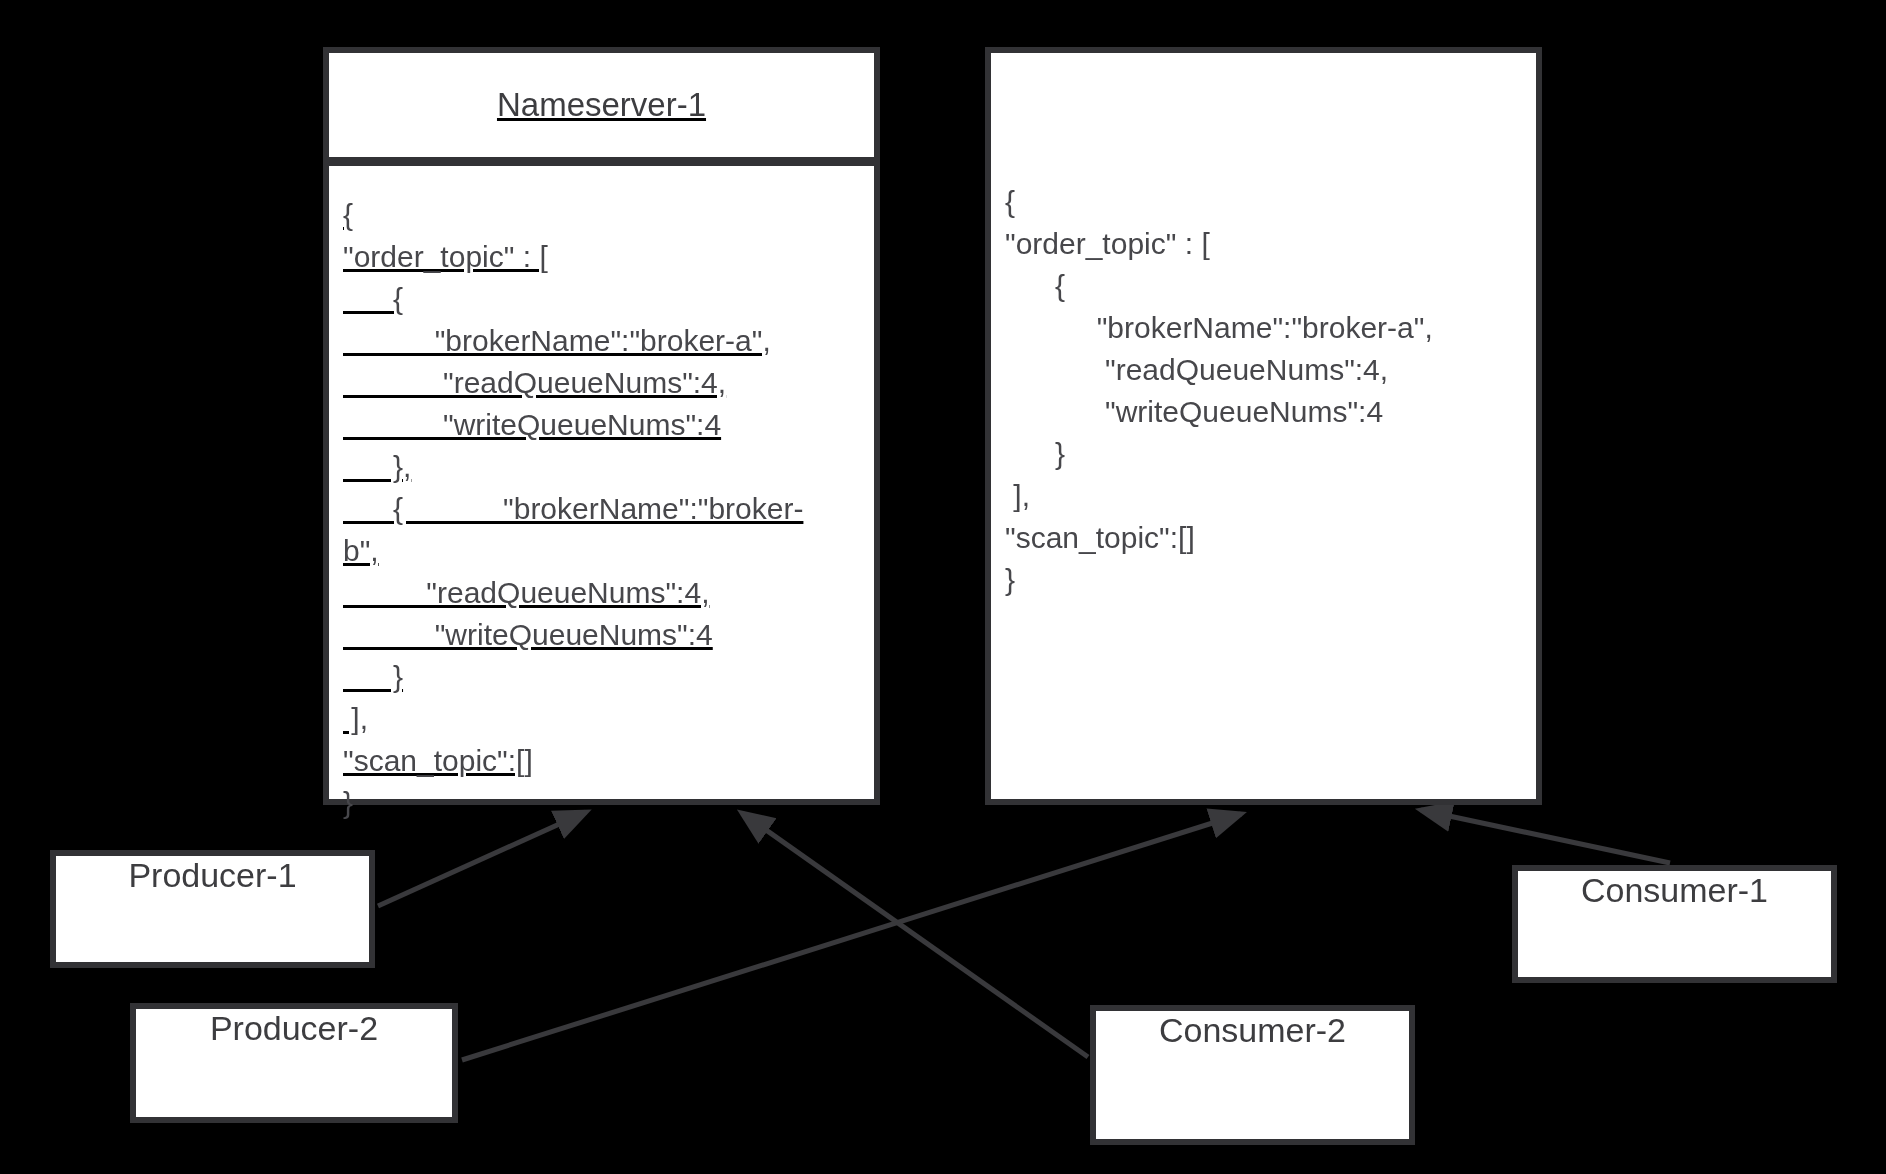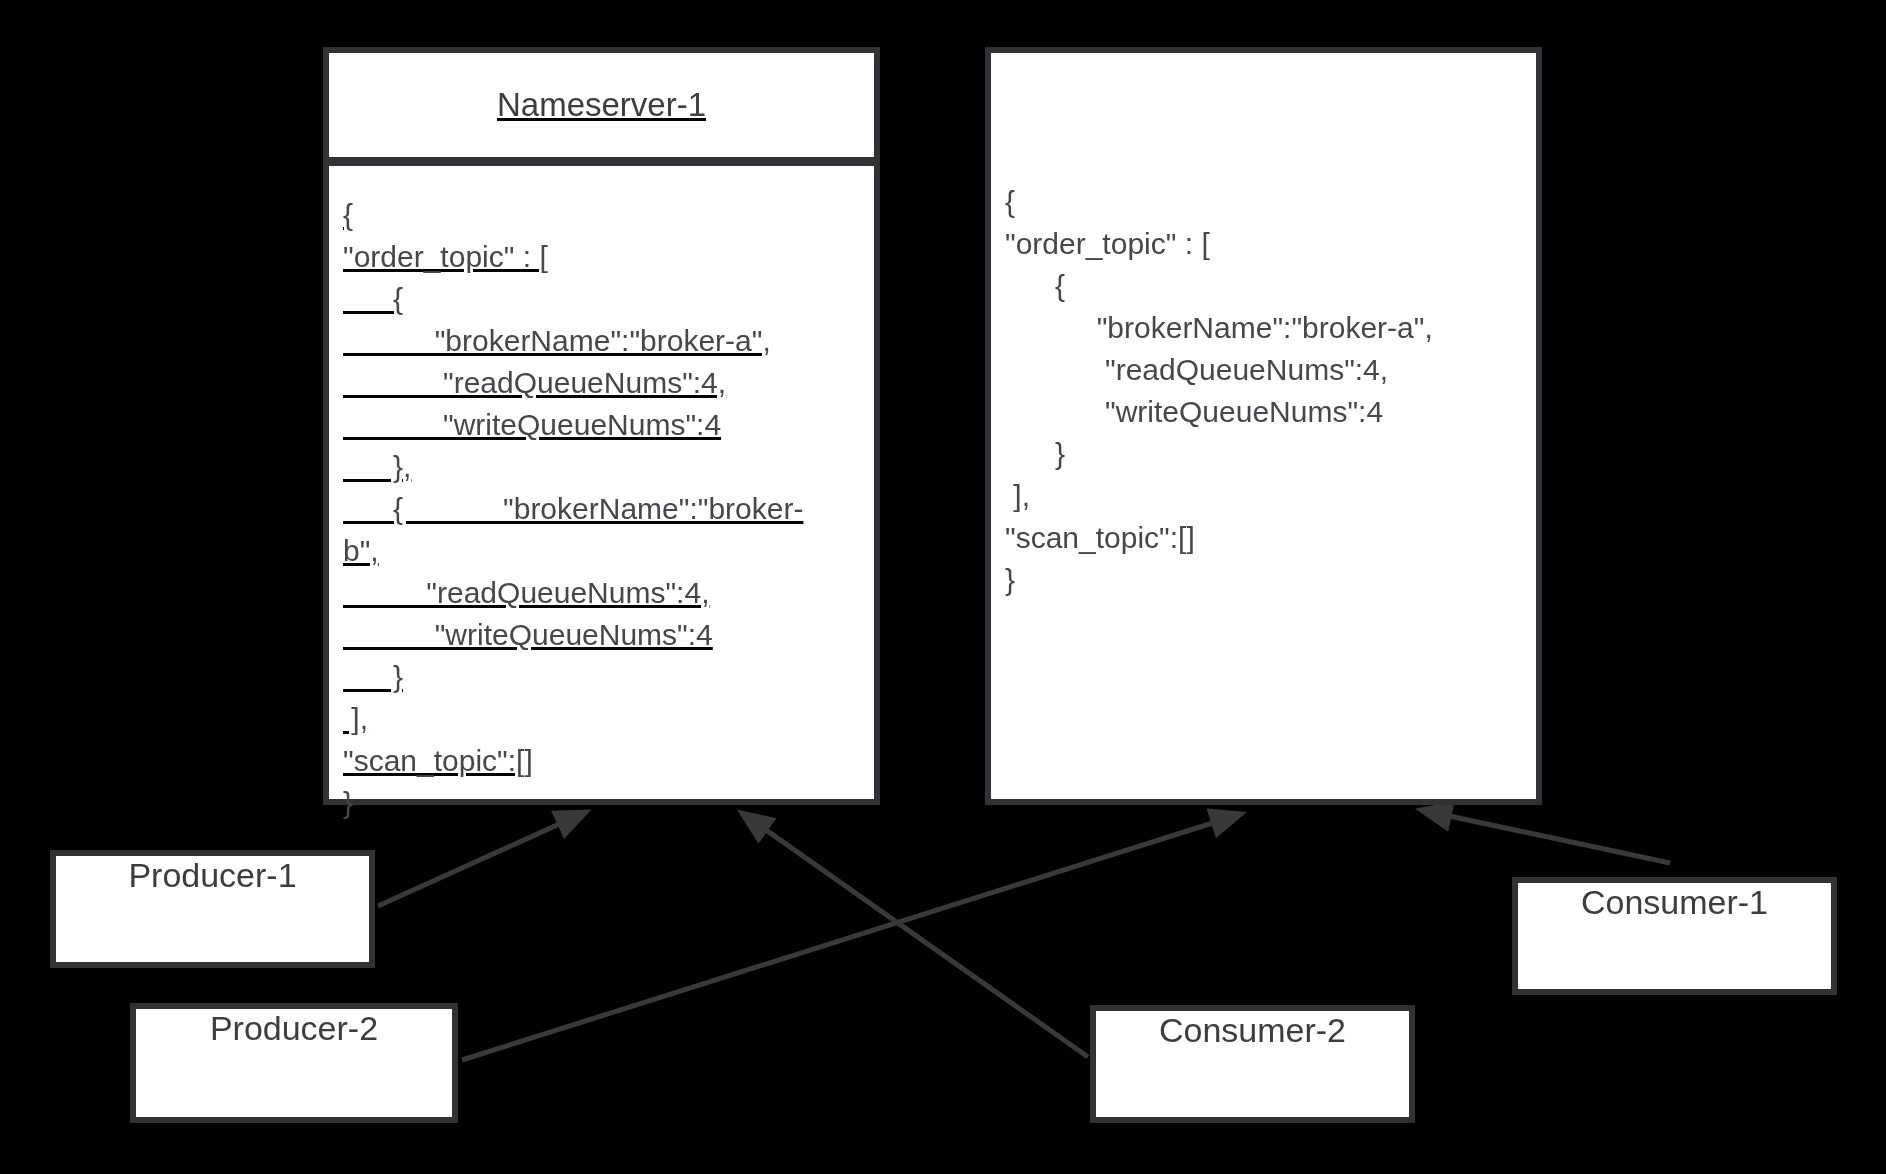--- a/index.html
+++ b/index.html
@@ -63,22 +63,22 @@
     border: 6px solid #323235;
     display: flex;
     align-items: flex-start;
     justify-content: center;
     font-size: 34px;
     color: #3d3d40;
     z-index: 2;
   }
   .producer-1 { left: 50px;   top: 850px;  width: 325px; height: 118px; }
   .producer-2 { left: 130px;  top: 1003px; width: 328px; height: 120px; }
-  .consumer-2 { left: 1090px; top: 1005px; width: 325px; height: 118px; }
-  .consumer-1 { left: 1512px; top: 865px;  width: 325px; height: 118px; margin-top: 12px; }
+  .consumer-2 { left: 1090px; top: 1005px; width: 325px; height: 140px; }
+  .consumer-1 { left: 1512px; top: 865px;  width: 325px; height: 118px; }
 </style>
 </head>
 <body>
 
 <div class="canvas">
 
   <svg class="arrow-layer" viewBox="0 0 1886 1174" xmlns="http://www.w3.org/2000/svg">
     <defs>
       <marker id="arrowhead" viewBox="0 0 12 10" refX="10" refY="5" markerWidth="7.5" markerHeight="6.5" orient="auto-start-reverse">
         <path d="M0,0 L12,5 L0,10 Z" fill="#39393c"></path>

